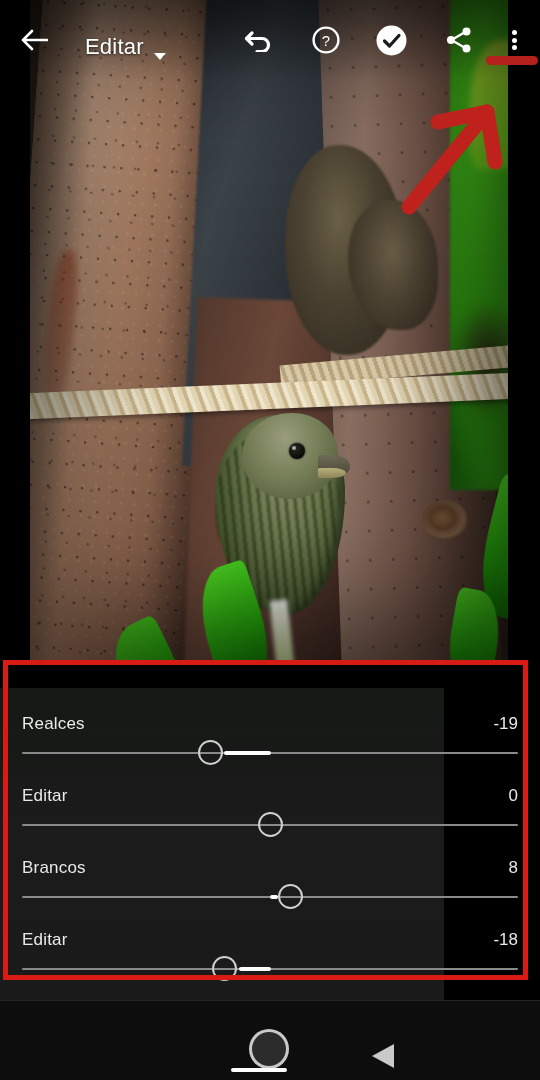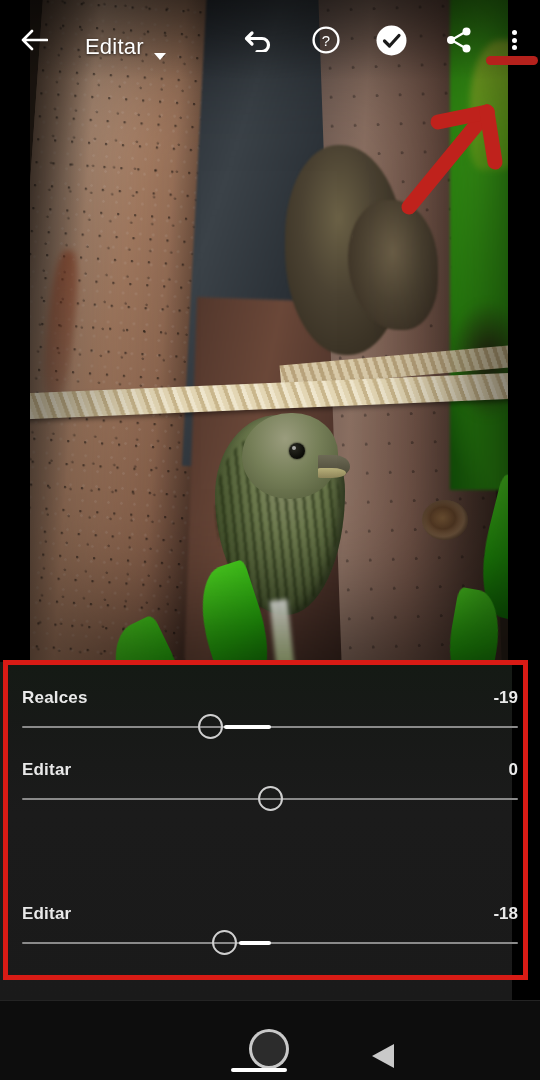--- a/index.html
+++ b/index.html
@@ -106,22 +106,22 @@
   .share-btn{left:442px;width:34px;}
   .kebab-btn{left:500px;width:28px;}
   .kebab-dot{width:5px;height:5px;border-radius:50%;background:#fff;margin:2.5px auto;display:block;}
 
   
   .annot{position:absolute;z-index:45;pointer-events:none;}
   .red-underline{position:absolute;left:486px;top:56px;width:52px;height:9px;border-radius:5px;background:#b5211c;z-index:46;}
   .red-rect{position:absolute;left:3px;top:660px;width:525px;height:320px;border:5px solid #d81b15;box-sizing:border-box;z-index:46;}
 
   
-  .panel{position:absolute;left:0;top:662px;width:512px;height:338px;z-index:20;
-    background:linear-gradient(180deg,rgba(22,28,22,.93) 0%,rgba(24,26,24,.97) 18%,#1b1b1b 45%,#1a1a1a 100%);font-weight:bold;}
+  .panel{position:absolute;left:0;top:688px;width:444px;height:338px;z-index:20;
+    background:linear-gradient(180deg,rgba(22,28,22,.93) 0%,rgba(24,26,24,.97) 18%,#1b1b1b 45%,#1a1a1a 100%);}
   .row{position:absolute;left:0;width:540px;height:82px;}
   .row-label{position:absolute;left:22px;top:0;font-size:17px;color:#e9e9e9;letter-spacing:.2px;}
   .row-value{position:absolute;right:22px;top:0;font-size:17px;color:#e9e9e9;text-align:right;}
   .track{position:absolute;left:22px;right:22px;top:38px;height:2px;background:#8a8a8a;border-radius:1px;}
   .fill{position:absolute;top:37px;height:4px;background:#fff;border-radius:2px;}
   .handle{position:absolute;top:26px;width:25px;height:25px;border-radius:50%;border:2.5px solid #cfcfcf;box-sizing:border-box;background:transparent;}
 
   
   .tabbar{position:absolute;left:0;top:1000px;width:540px;height:80px;background:#0d0d0d;z-index:25;}
   .tab-sep{position:absolute;left:0;top:1000px;width:540px;height:1px;background:#242424;z-index:26;}
@@ -240,20 +240,27 @@
     </div>
 
     <div class="row" style="top:98px;">
       <span class="row-label">Editar</span>
       <span class="row-value">0</span>
       <div class="track"></div>
       <div class="fill" style="left:270px;width:0px;"></div>
       <div class="handle" style="left:258px;"></div>
     </div>
 
+    <div class="row" style="top:170px;">
+      <span class="row-label">Brancos</span>
+      <span class="row-value">8</span>
+      <div class="track"></div>
+      <div class="fill" style="left:270px;width:8px;"></div>
+      <div class="handle" style="left:278px;"></div>
+    </div>
 
     <div class="row" style="top:242px;">
       <span class="row-label">Editar</span>
       <span class="row-value">-18</span>
       <div class="track"></div>
       <div class="fill" style="left:239px;width:32px;"></div>
       <div class="handle" style="left:212px;"></div>
     </div>
 
   </div>

